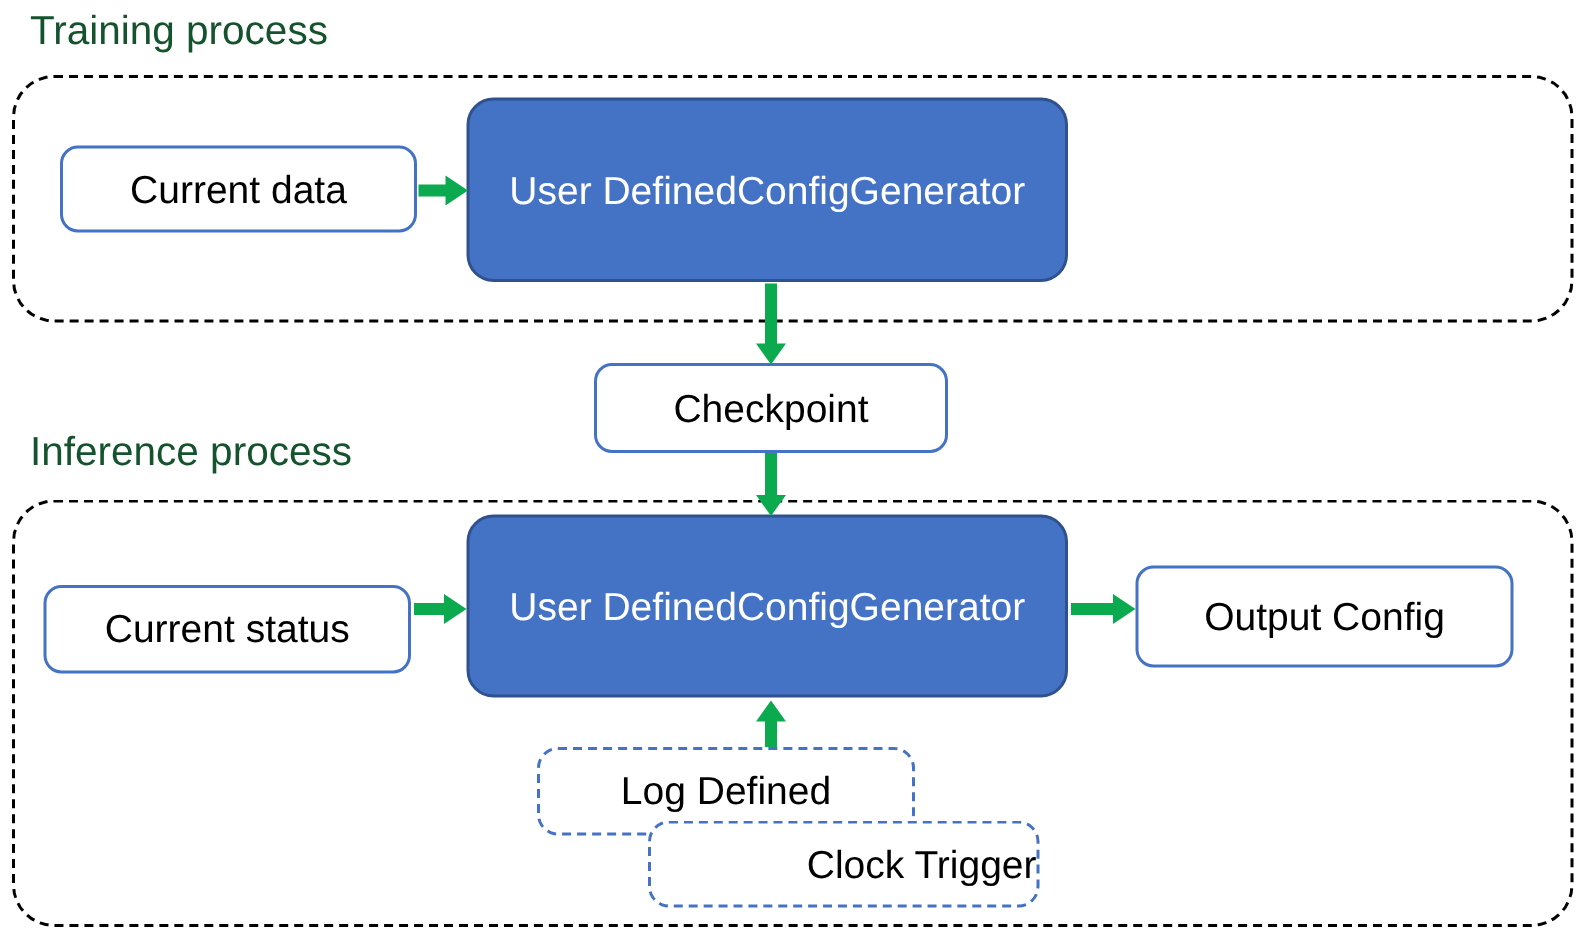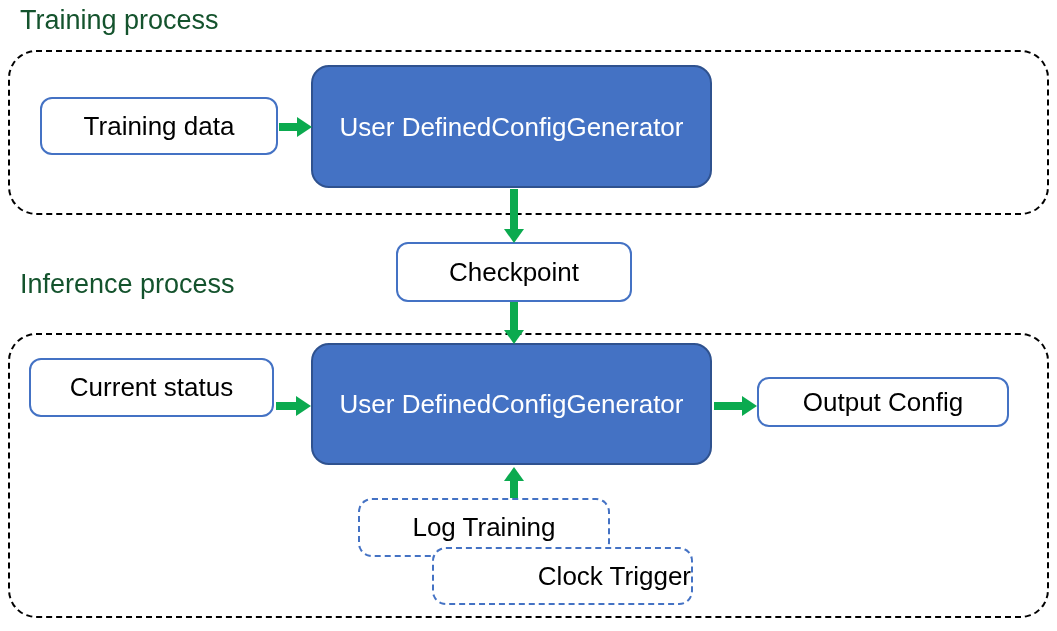--- a/index.html
+++ b/index.html
@@ -106,46 +106,46 @@
     border-left: 10px solid transparent;
     border-right: 10px solid transparent;
   }
 
   
   #title-training   { left: 20px; top: 4px; }
   #container-training { left: 8px; top: 50px; width: 1041px; height: 165px; }
   #node-training-data { left: 40px; top: 97px; width: 238px; height: 58px; }
   #node-generator-training { left: 311px; top: 65px; width: 401px; height: 123px; }
   #node-checkpoint  { left: 396px; top: 242px; width: 236px; height: 60px; justify-content: center; }
-  #title-inference  { left: 20px; top: 268px; }
+  #title-inference  { left: 20px; top: 285px; }
   #container-inference { left: 8px; top: 333px; width: 1041px; height: 285px; }
-  #node-current-status { left: 29px; top: 358px; width: 245px; height: 59px; }
+  #node-current-status { left: 29px; top: 390px; width: 245px; height: 59px; }
   #node-generator-inference { left: 311px; top: 343px; width: 401px; height: 122px; }
-  #node-output-config { left: 757px; top: 377px; width: 252px; height: 50px; }
+  #node-output-config { left: 757px; top: 377px; width: 252px; height: 68px; }
   #node-log-trigger { left: 358px; top: 498px; width: 252px; height: 59px; z-index: 2; }
   #node-clock-trigger { left: 432px; top: 547px; width: 261px; height: 58px; z-index: 3; justify-content: flex-end; }
 
   #arrow-1 { left: 279px; top: 116px; width: 33px; height: 21px; }
   #arrow-2 { left: 504px; top: 189px; width: 20px; height: 54px; }
   #arrow-3 { left: 504px; top: 302px; width: 20px; height: 42px; }
   #arrow-4 { left: 276px; top: 395px; width: 35px; height: 21px; }
   #arrow-5 { left: 714px; top: 395px; width: 43px; height: 21px; }
   #arrow-6 { left: 504px; top: 467px; width: 20px; height: 31px; }
 </style>
 </head>
 <body>
 
 <div class="canvas">
 
   <div class="section-title" id="title-training">Training process</div>
 
   <div class="process-container" id="container-training"></div>
 
   <div class="node light" id="node-training-data">
-    <span>Training data</span>
+    <span>Current data</span>
   </div>
 
   <div class="node blue" id="node-generator-training">
     <span>User Defined</span>
     <span>ConfigGenerator</span>
   </div>
 
   <div class="node light" id="node-checkpoint">
     <span>Checkpoint</span>
   </div>
@@ -161,21 +161,21 @@
   <div class="node blue" id="node-generator-inference">
     <span>User Defined</span>
     <span>ConfigGenerator</span>
   </div>
 
   <div class="node light" id="node-output-config">
     <span>Output Config</span>
   </div>
 
   <div class="node dashed-blue" id="node-log-trigger">
-    <span>Log Training</span>
+    <span>Log Defined</span>
   </div>
 
   <div class="node dashed-blue" id="node-clock-trigger">
     <span>Clock Trigger</span>
   </div>
 
   <div class="arrow h" id="arrow-1">
     <div class="shaft"></div>
     <div class="head"></div>
   </div>

